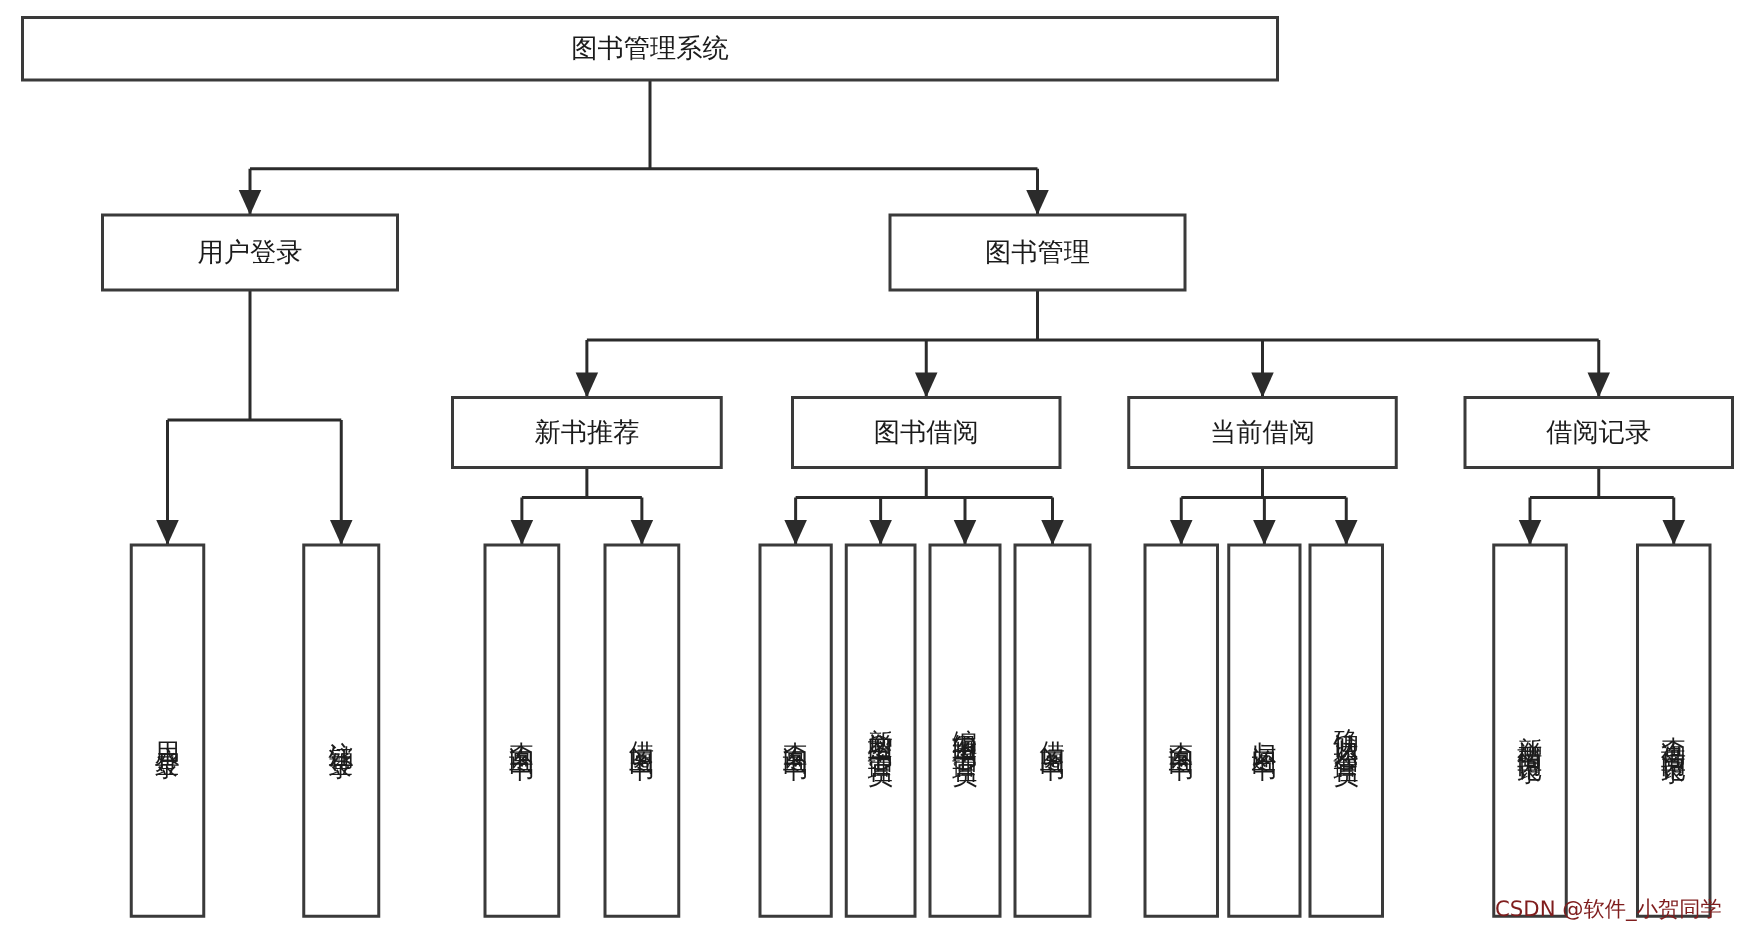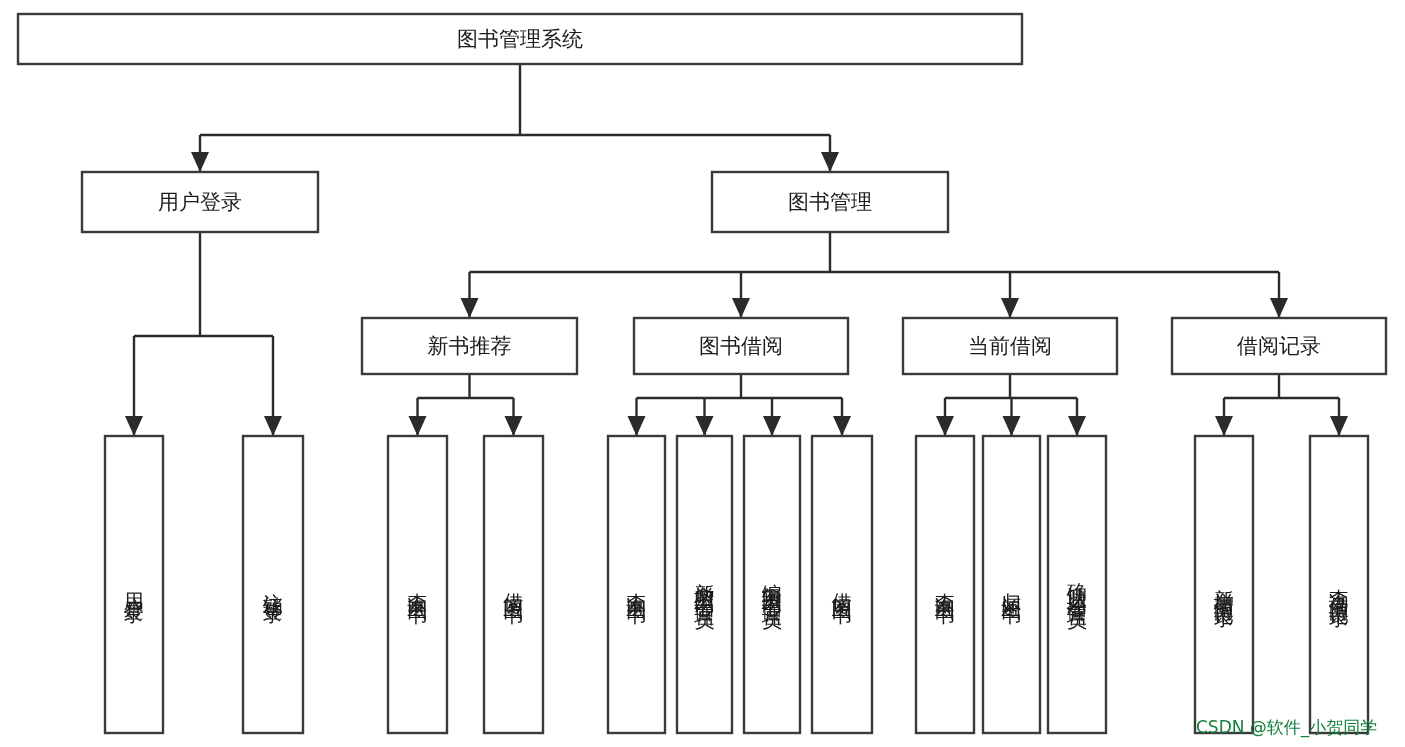--- a/index.html
+++ b/index.html
@@ -60,21 +60,21 @@
     white-space: nowrap;
     display: flex;
     align-items: center;
     justify-content: center;
     pointer-events: none;
   }
   .watermark {
     position: absolute;
     font-family: "DejaVu Sans", "Liberation Sans", sans-serif;
     font-size: 17px;
-    color: #15803d;
+    color: #7f1d1d;
     white-space: nowrap;
   }
 </style>
 </head>
 <body>
 
 <div id="diagram-root">
   <svg id="tree-svg" viewBox="0 0 1405 747" xmlns="http://www.w3.org/2000/svg">
     <defs></defs>
     <g id="connectors-layer">

